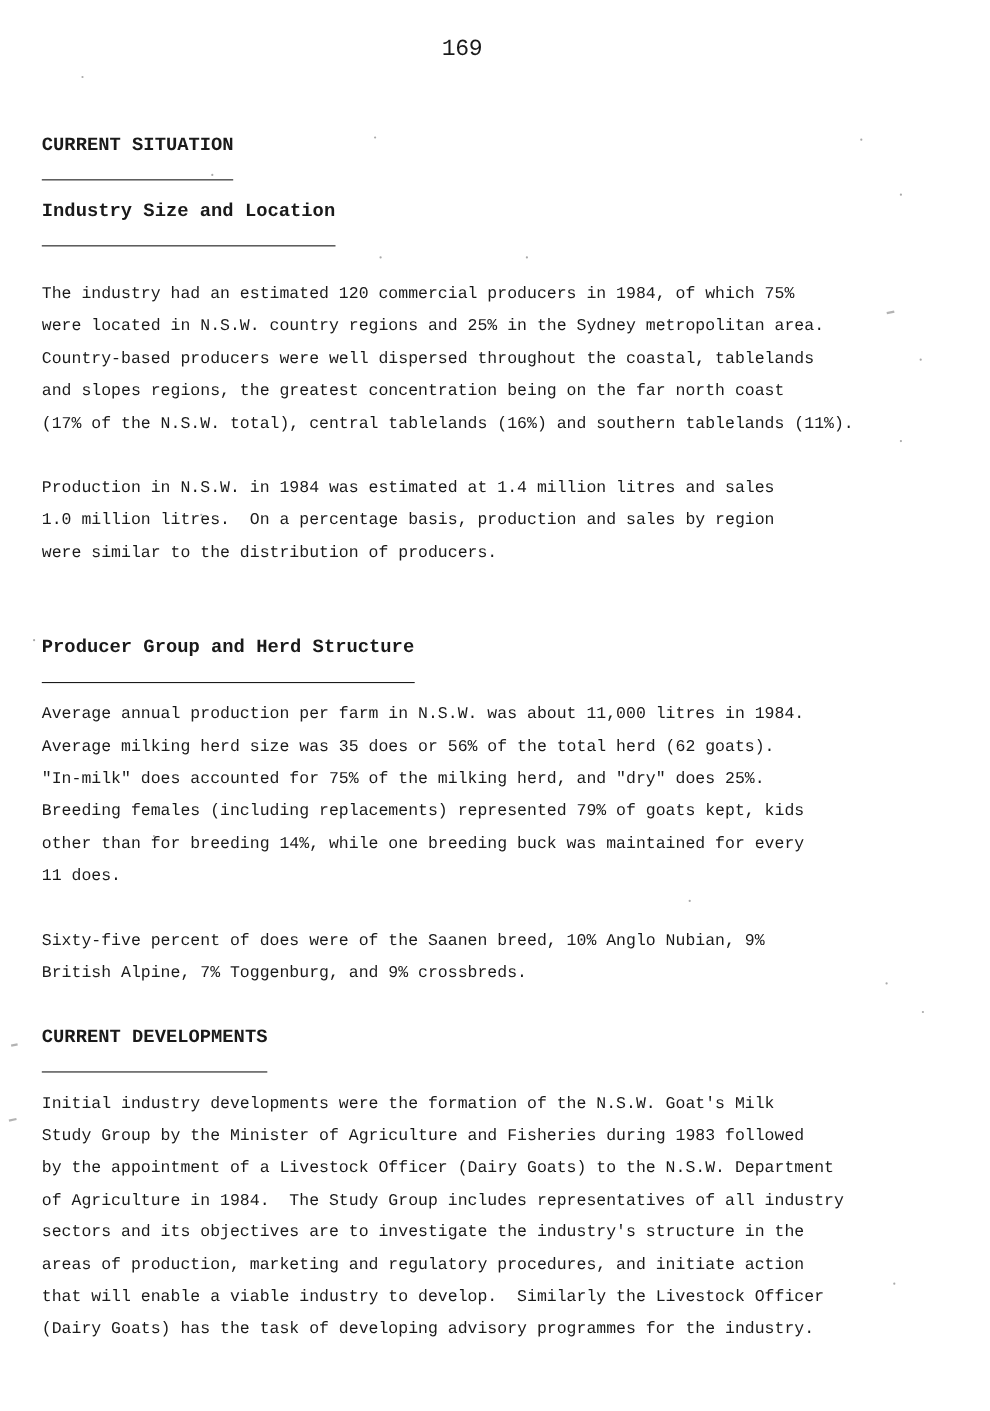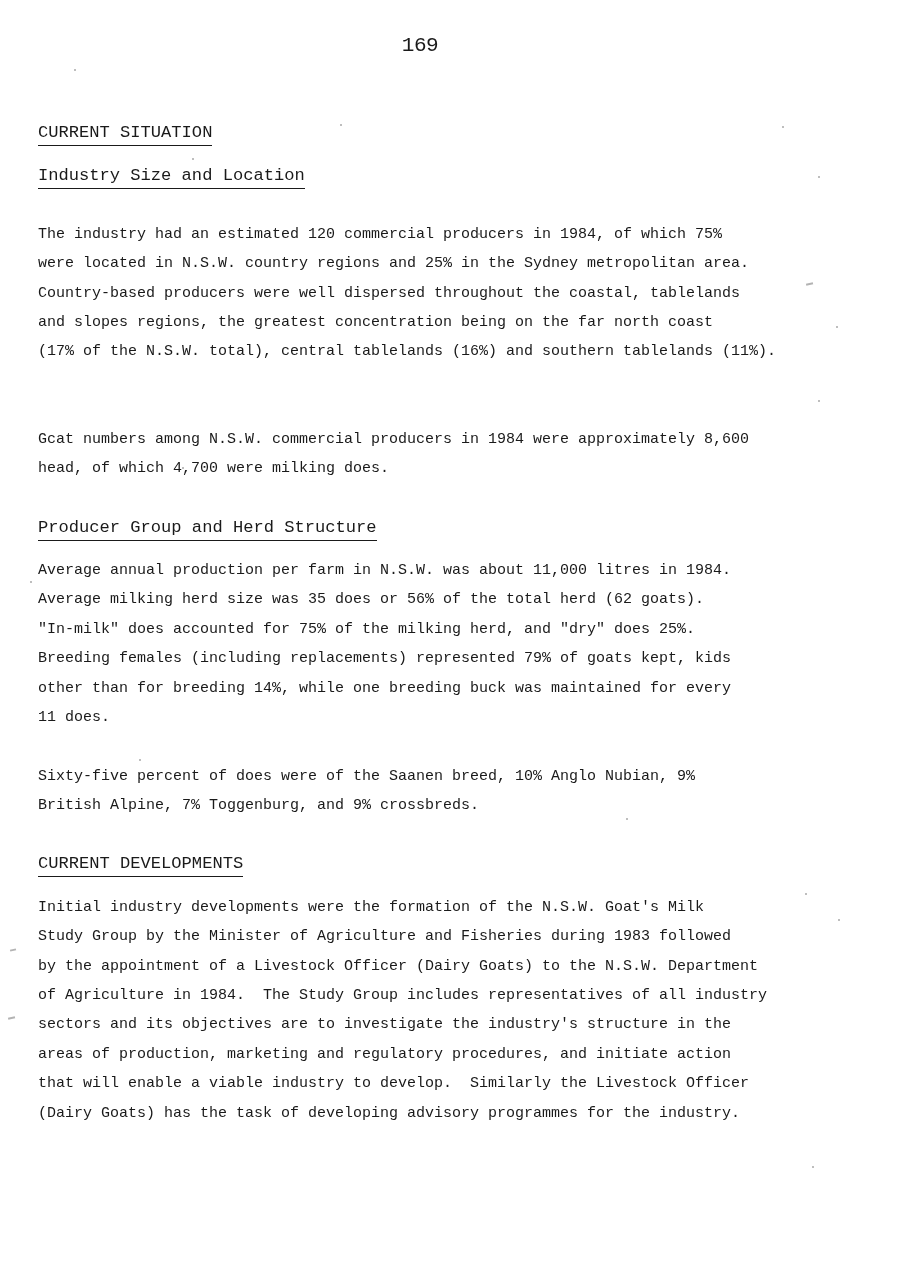--- a/index.html
+++ b/index.html
@@ -41,23 +41,24 @@
   
   .heading {
     font-size: 17.1px;
     line-height: 29.4px;
     letter-spacing: 0px;
     white-space: pre;
     margin: 0;
   }
   .heading .u {
     border-bottom: 1.3px solid #1a1a1a;
-    padding-bottom: 2px;
+    padding-bottom: 20px;
     display: inline-block;
     line-height: 21px;
+    font-weight: bold;
   }
 
   .para {
     font-size: 15px;
     line-height: 29.4px;
     letter-spacing: 0px;
     white-space: pre-wrap;
     margin: 0;
   }
 
@@ -94,24 +95,25 @@
     <div class="heading"><span class="u">Industry Size and Location</span></div>
     <div class="gap-med"></div>
 
     <div class="para">The industry had an estimated 120 commercial producers in 1984, of which 75%
 were located in N.S.W. country regions and 25% in the Sydney metropolitan area.
 Country-based producers were well dispersed throughout the coastal, tablelands
 and slopes regions, the greatest concentration being on the far north coast
 (17% of the N.S.W. total), central tablelands (16%) and southern tablelands (11%).</div>
     <div class="gap-med"></div>
 
+    <div class="para">Production in N.S.W. in 1984 was estimated at 1.4 million litres and sales
+1.0 million litres.  On a percentage basis, production and sales by region
+were similar to the distribution of producers.</div>
     <div class="gap-med"></div>
 
-    <div class="para">Gcat numbers among N.S.W. commercial producers in 1984 were approximately 8,600
-head, of which 4,700 were milking does.</div>
     <div class="gap-med"></div>
 
     <div class="heading"><span class="u">Producer Group and Herd Structure</span></div>
     <div class="gap-sm"></div>
 
     <div class="para">Average annual production per farm in N.S.W. was about 11,000 litres in 1984.
 Average milking herd size was 35 does or 56% of the total herd (62 goats).
 "In-milk" does accounted for 75% of the milking herd, and "dry" does 25%.
 Breeding females (including replacements) represented 79% of goats kept, kids
 other than for breeding 14%, while one breeding buck was maintained for every

